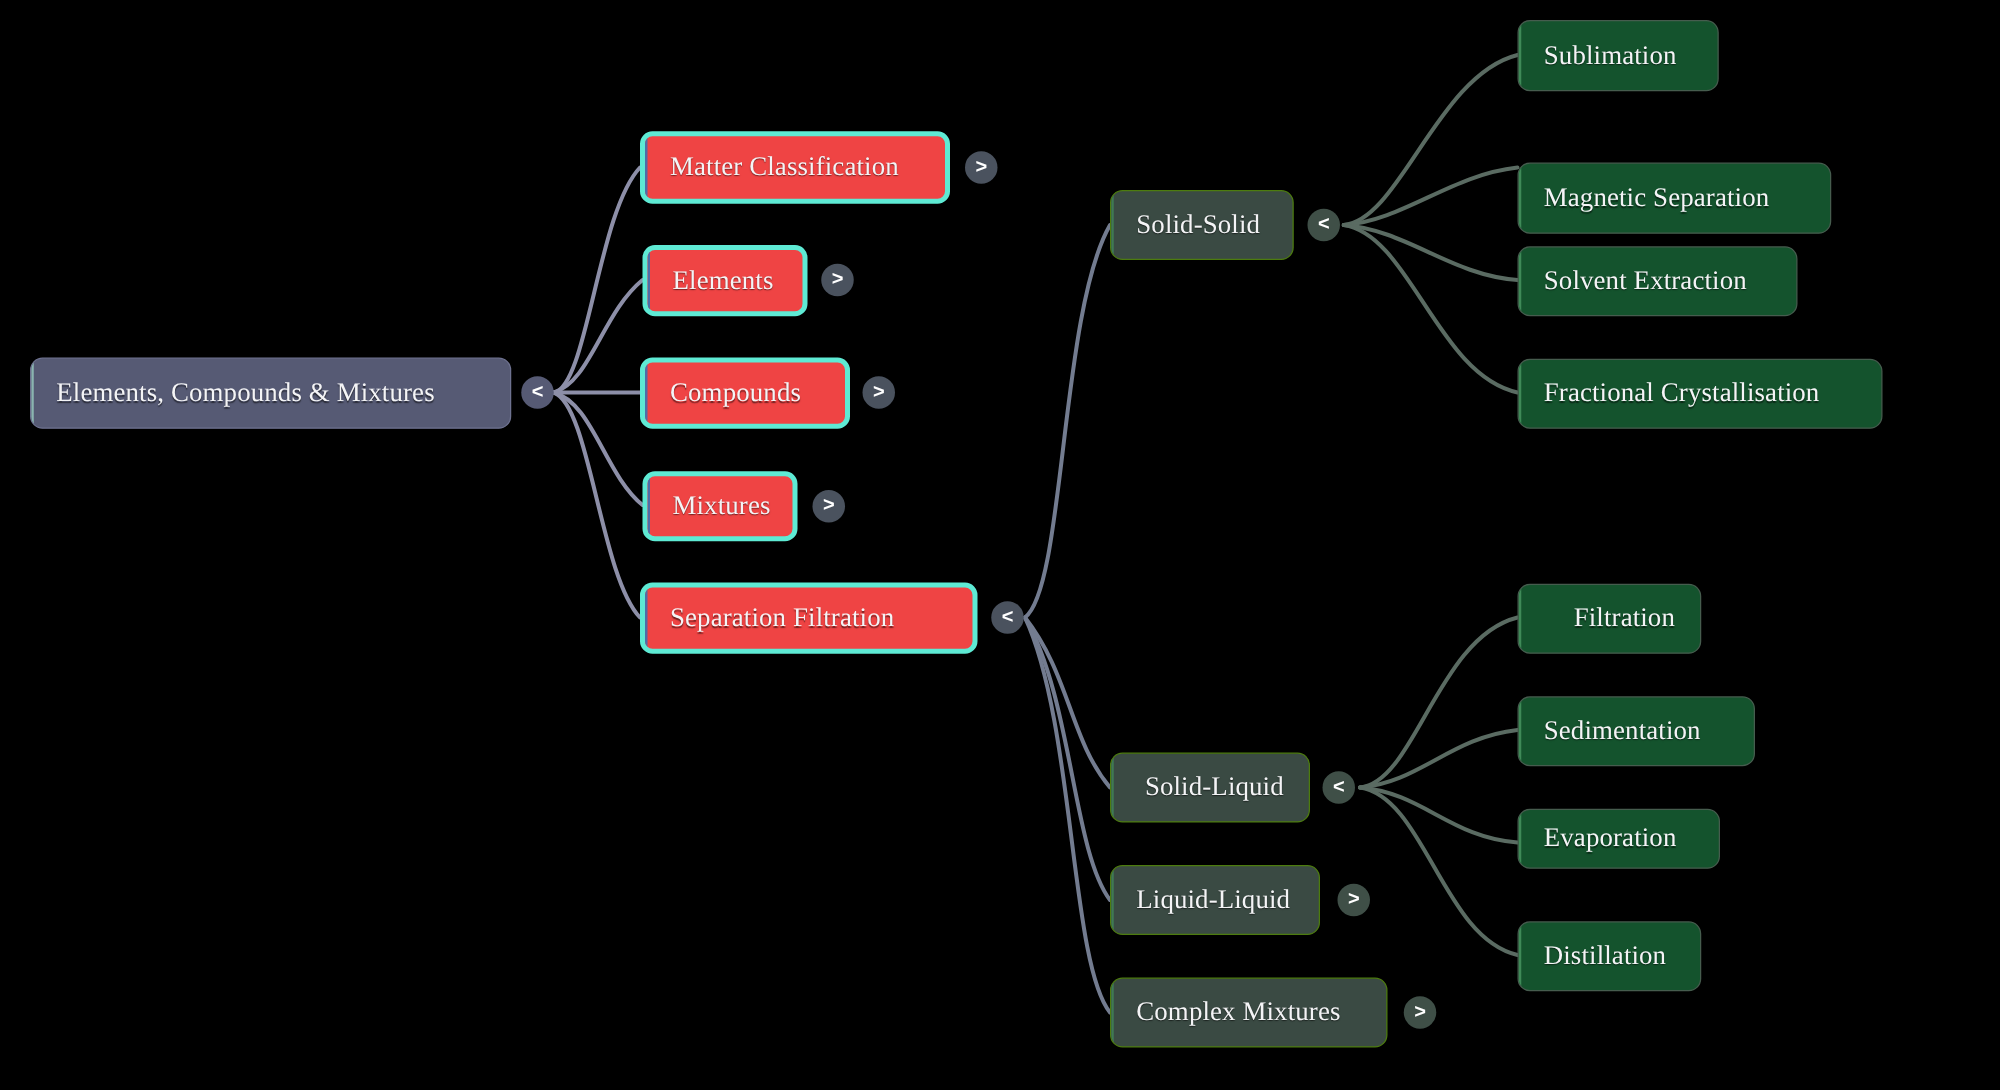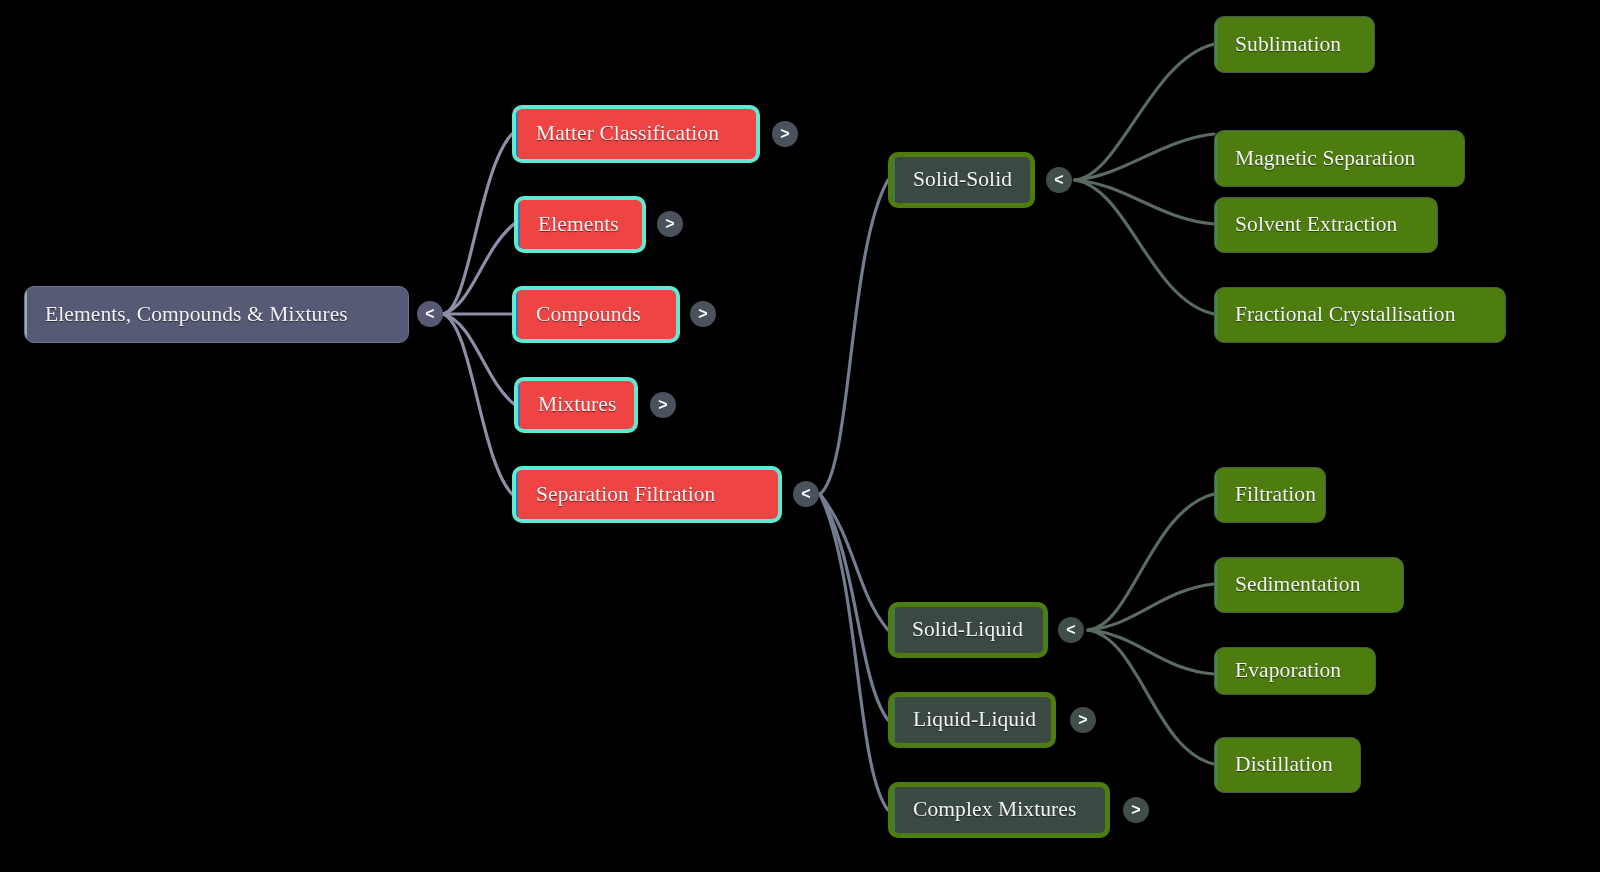--- a/index.html
+++ b/index.html
@@ -61,26 +61,26 @@
   .node.lvl-root::before { background: #8ab5b0; }
 
   .node.lvl-1 {
     background: #ef4444;
     border: 4px solid #5eead4;
   }
   .node.lvl-1::before { background: #4d6ea8; }
 
   .node.lvl-2 {
     background: #3a4a43;
-    border: 5px solid #4d7c0f;
+    border: 1px solid #4d7c0f;
   }
   .node.lvl-2::before { background: #3f7a55; }
 
   .node.lvl-3 {
-    background: #4d7c0f;
+    background: #14532d;
     border: 1px solid #465c4e;
   }
   .node.lvl-3::before { background: #3f8a58; }
 
   .toggle {
     position: absolute;
     width: 26px;
     height: 26px;
     border-radius: 50%;
     display: flex;
@@ -190,21 +190,21 @@
   </div>
 
   <div class="node lvl-3" style="left:1214px; top:197px; width:224px; height:56px;">
     <span class="node-label">Solvent Extraction</span>
   </div>
 
   <div class="node lvl-3" style="left:1214px; top:287px; width:292px; height:56px;">
     <span class="node-label">Fractional Crystallisation</span>
   </div>
 
-  <div class="node lvl-3" style="left:1214px; top:467px; width:112px; height:56px;">
+  <div class="node lvl-3" style="left:1214px; top:467px; width:147px; height:56px;justify-content:flex-end;">
     <span class="node-label">Filtration</span>
   </div>
 
   <div class="node lvl-3" style="left:1214px; top:557px; width:190px; height:56px;">
     <span class="node-label">Sedimentation</span>
   </div>
 
   <div class="node lvl-3" style="left:1214px; top:647px; width:162px; height:48px;">
     <span class="node-label">Evaporation</span>
   </div>

